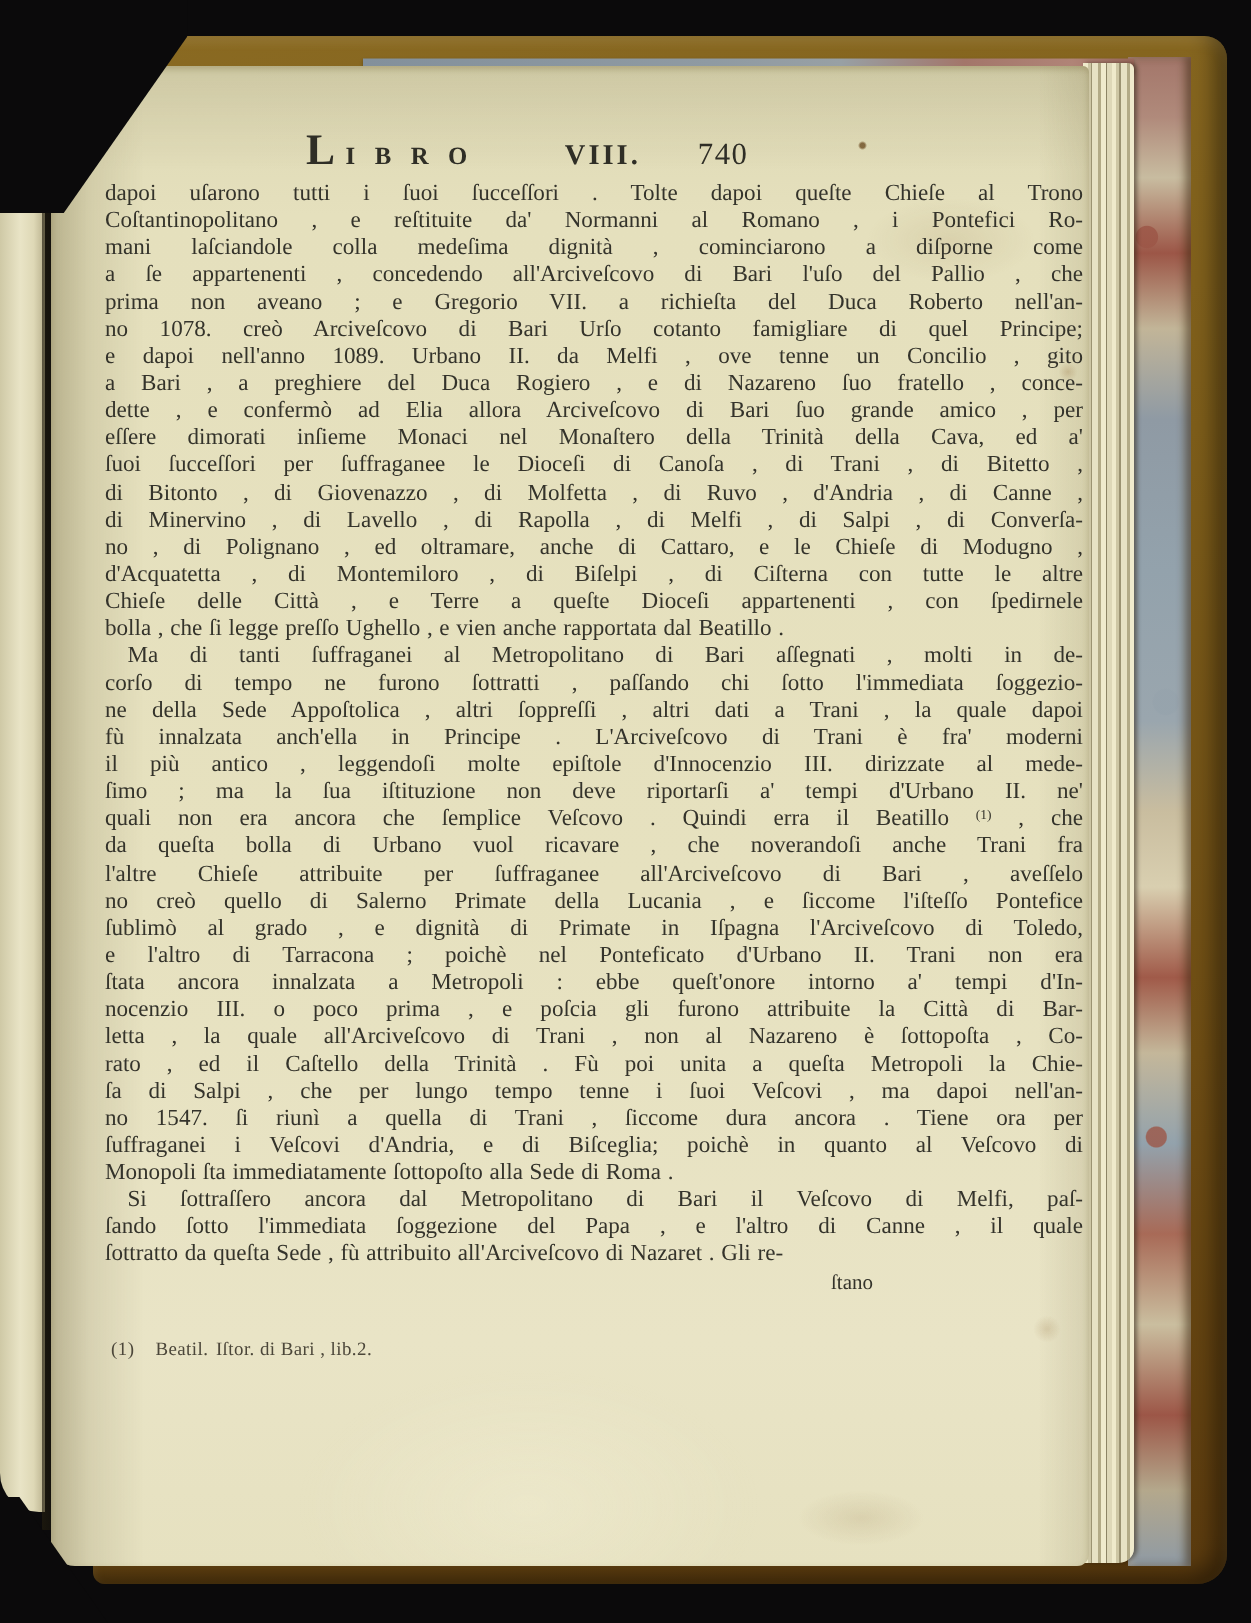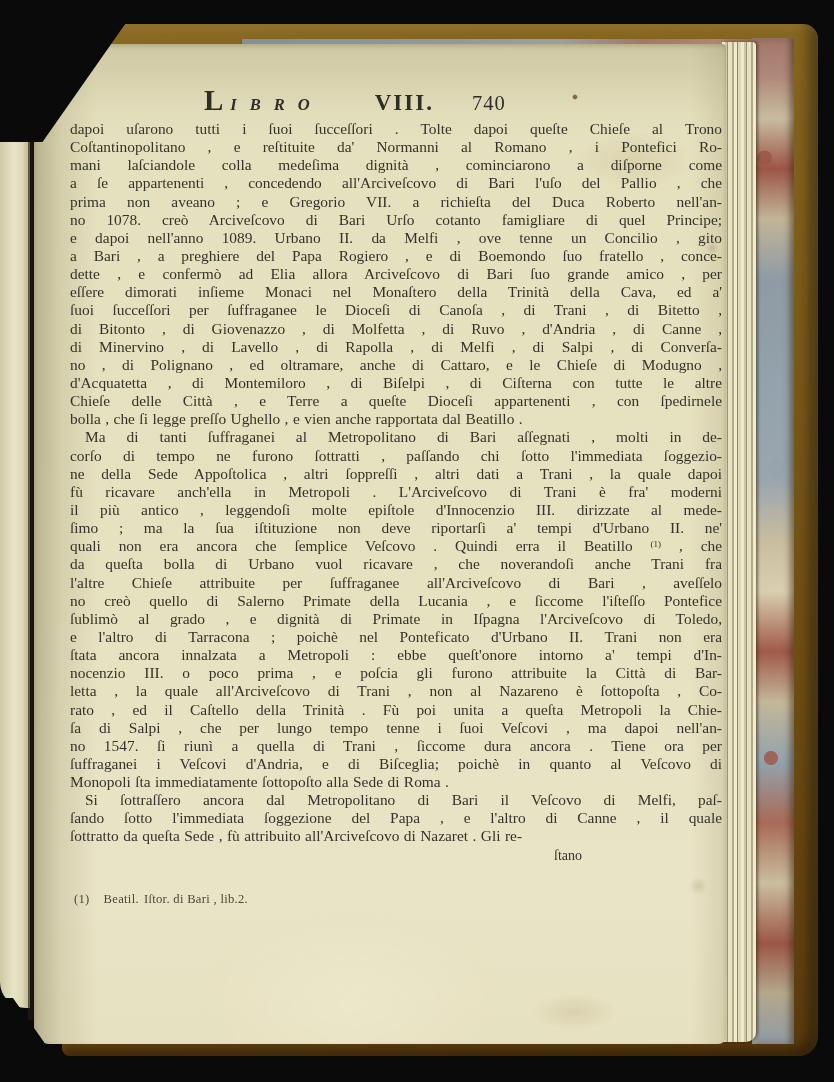--- a/index.html
+++ b/index.html
@@ -83,22 +83,22 @@
       radial-gradient(ellipse 80px 40px at 600px 116px, rgba(140,110,60,.12), transparent 70%),
       radial-gradient(ellipse 60px 26px at 540px 968px, rgba(140,110,60,.14), transparent 70%),
       radial-gradient(ellipse 220px 130px at 46% 96%, rgba(255,252,232,.22), transparent 70%);
   }
   
   .hdr{
     position:absolute;left:170px;top:40px;display:flex;align-items:baseline;
     color:#2f2e26;white-space:nowrap;
   }
   .hdr .initial{font-size:29px;font-weight:700;}
-  .hdr .rest{font-size:16.5px;font-weight:700;letter-spacing:13px;margin-left:7px;font-style:italic;}
-  .hdr .volume{font-size:23px;font-weight:700;margin-left:52px;letter-spacing:2px;}
+  .hdr .rest{font-size:16.5px;font-weight:700;letter-spacing:13px;margin-left:7px;}
+  .hdr .volume{font-size:19px;font-weight:700;margin-left:52px;letter-spacing:2px;}
   .hdr .folio{font-size:20.5px;font-weight:400;margin-left:38px;letter-spacing:1px;}
   
   .body-text{
     position:absolute;left:36px;top:76px;width:652px;
     font-size:15.4px;color:#34332b;
   }
   .tl{
     height:18.15px;line-height:18.15px;overflow:hidden;
     text-align:justify;text-align-last:justify;word-spacing:.04em;
   }
@@ -139,34 +139,34 @@
 
   <div class="body-text" id="body-text">
 
   <div class="tl">dapoi uſarono tutti i ſuoi ſucceſſori . Tolte dapoi queſte Chieſe al Trono</div>
       <div class="tl">Coſtantinopolitano , e reſtituite da' Normanni al Romano , i Pontefici Ro-</div>
       <div class="tl">mani laſciandole colla medeſima dignità , cominciarono a diſporne come</div>
       <div class="tl">a ſe appartenenti , concedendo all'Arciveſcovo di Bari l'uſo del Pallio , che</div>
       <div class="tl">prima non aveano ; e Gregorio VII. a richieſta del Duca Roberto nell'an-</div>
       <div class="tl">no 1078. creò Arciveſcovo di Bari Urſo cotanto famigliare di quel Principe;</div>
       <div class="tl">e dapoi nell'anno 1089. Urbano II. da Melfi , ove tenne un Concilio , gito</div>
-      <div class="tl">a Bari , a preghiere del Papa Rogiero , e di Boemondo ſuo fratello , conce-</div>
+      <div class="tl">a Bari , a preghiere del Duca Rogiero , e di Nazareno ſuo fratello , conce-</div>
       <div class="tl">dette , e confermò ad Elia allora Arciveſcovo di Bari ſuo grande amico , per</div>
       <div class="tl">eſſere dimorati inſieme Monaci nel Monaſtero della Trinità della Cava, ed a'</div>
       <div class="tl">ſuoi ſucceſſori per ſuffraganee le Dioceſi di Canoſa , di Trani , di Bitetto ,</div>
       <div class="tl">di Bitonto , di Giovenazzo , di Molfetta , di Ruvo , d'Andria , di Canne ,</div>
       <div class="tl">di Minervino , di Lavello , di Rapolla , di Melfi , di Salpi , di Converſa-</div>
       <div class="tl">no , di Polignano , ed oltramare, anche di Cattaro, e le Chieſe di Modugno ,</div>
       <div class="tl">d'Acquatetta , di Montemiloro , di Biſelpi , di Ciſterna con tutte le altre</div>
       <div class="tl">Chieſe delle Città , e Terre a queſte Dioceſi appartenenti , con ſpedirnele</div>
       <div class="tl natural">bolla , che ſi legge preſſo Ughello , e vien anche rapportata dal Beatillo .</div>
       <div class="tl indent">Ma di tanti ſuffraganei al Metropolitano di Bari aſſegnati , molti in de-</div>
       <div class="tl">corſo di tempo ne furono ſottratti , paſſando chi ſotto l'immediata ſoggezio-</div>
       <div class="tl">ne della Sede Appoſtolica , altri ſoppreſſi , altri dati a Trani , la quale dapoi</div>
-      <div class="tl">fù ricavare anch'ella in Metropoli . L'Arciveſcovo di Trani è fra' moderni</div>
+      <div class="tl">fù innalzata anch'ella in Principe . L'Arciveſcovo di Trani è fra' moderni</div>
       <div class="tl">il più antico , leggendoſi molte epiſtole d'Innocenzio III. dirizzate al mede-</div>
       <div class="tl">ſimo ; ma la ſua iſtituzione non deve riportarſi a' tempi d'Urbano II. ne'</div>
       <div class="tl">quali non era ancora che ſemplice Veſcovo . Quindi erra il Beatillo <sup>(1)</sup> , che</div>
       <div class="tl">da queſta bolla di Urbano vuol ricavare , che noverandoſi anche Trani fra</div>
       <div class="tl">l'altre Chieſe attribuite per ſuffraganee all'Arciveſcovo di Bari , aveſſelo</div>
       <div class="tl">no creò quello di Salerno Primate della Lucania , e ſiccome l'iſteſſo Pontefice</div>
       <div class="tl">ſublimò al grado , e dignità di Primate in Iſpagna l'Arciveſcovo di Toledo,</div>
       <div class="tl">e l'altro di Tarracona ; poichè nel Ponteficato d'Urbano II. Trani non era</div>
       <div class="tl">ſtata ancora innalzata a Metropoli : ebbe queſt'onore intorno a' tempi d'In-</div>
       <div class="tl">nocenzio III. o poco prima , e poſcia gli furono attribuite la Città di Bar-</div>

